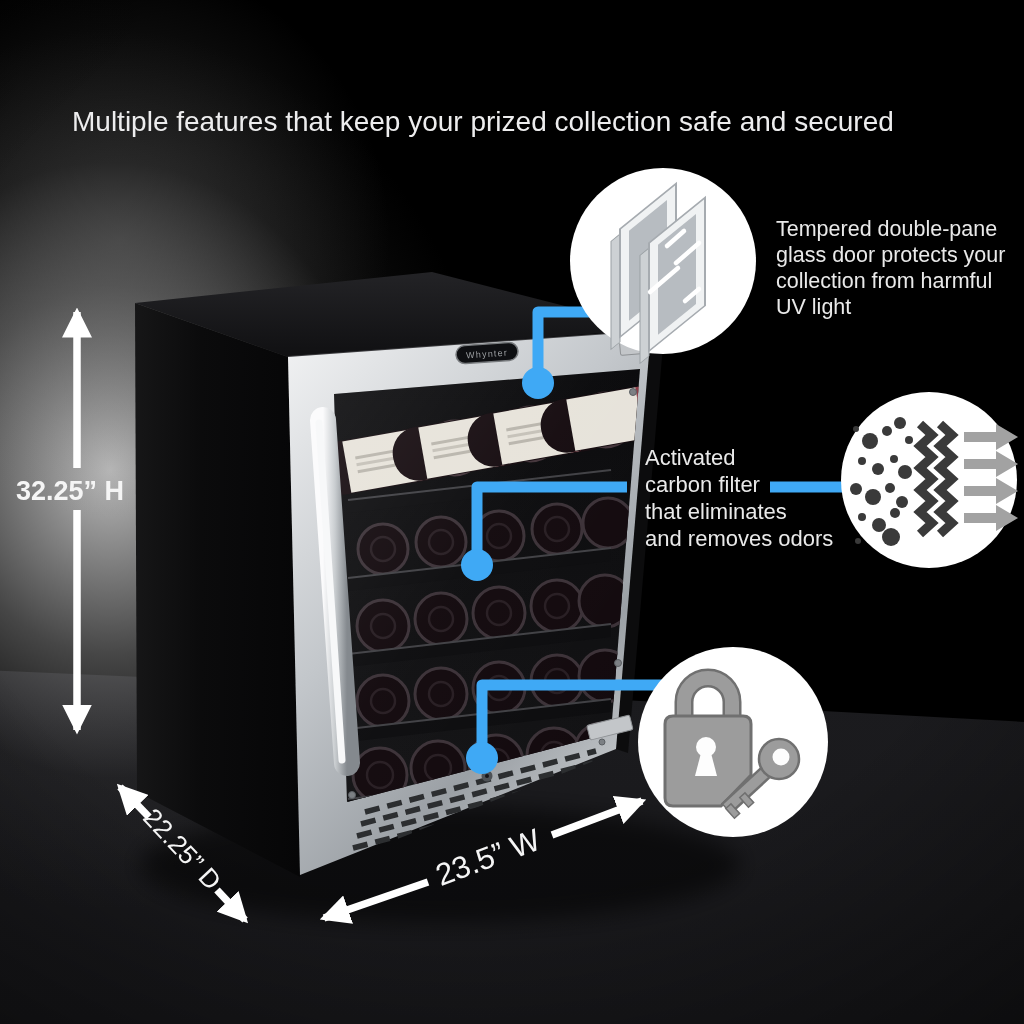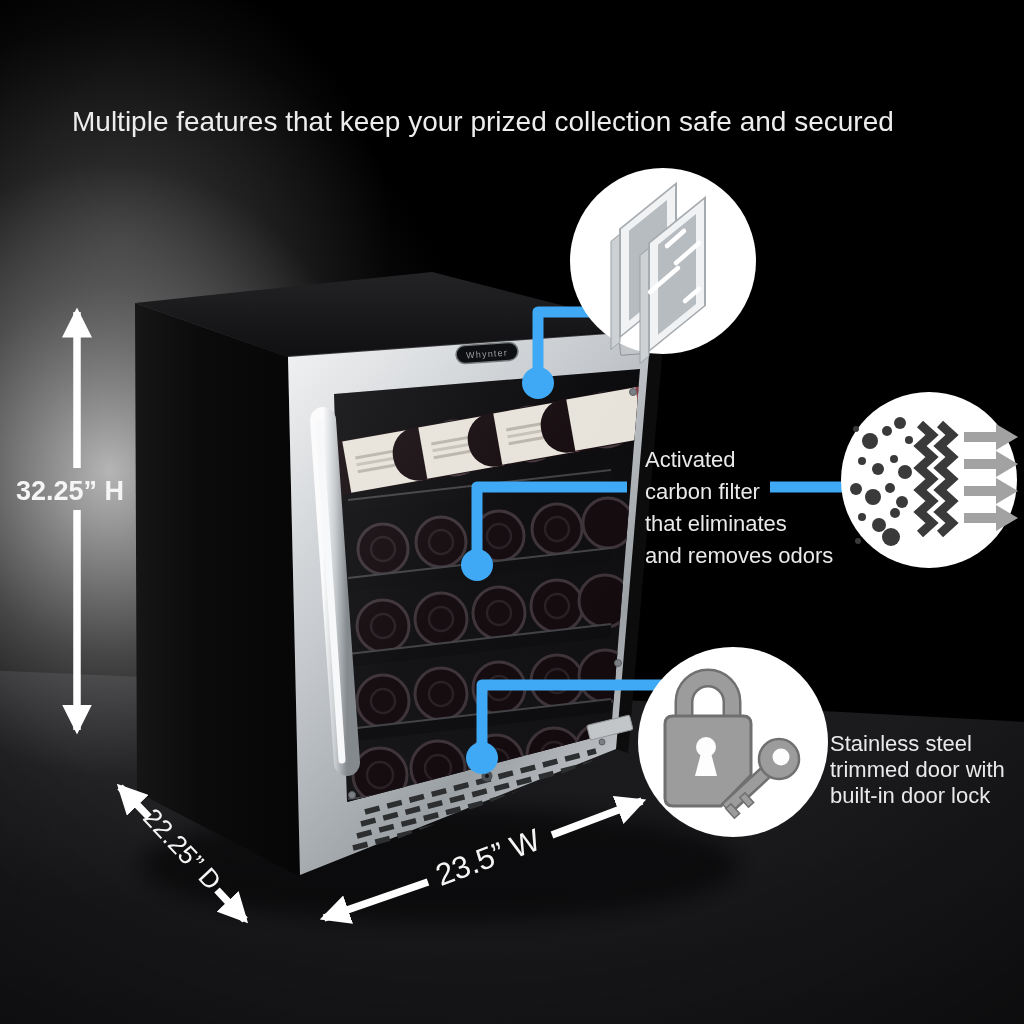--- a/index.html
+++ b/index.html
@@ -16,21 +16,21 @@
             background:radial-gradient(ellipse 92% 78% at 46% 42%,transparent 58%,rgba(0,0,0,.55) 100%);}
   .scene{position:absolute;left:0;top:0;}
   
   .c-line{stroke:var(--accent,#3FA9F5);stroke-width:11;fill:none;stroke-linejoin:round;}
   .c-dot{fill:var(--accent,#3FA9F5);}
   .dim-line{stroke:#fff;stroke-width:7.5;fill:none;}
   
   .txt{position:absolute;color:#ededee;}
   .title{left:57px;top:56px;font-size:45px;font-weight:bold;color:#fff;letter-spacing:-.5px;white-space:nowrap;}
   .subtitle{left:58px;top:106px;font-size:28px;color:#ededee;white-space:nowrap;margin-left:14px;}
-  .feature-text{white-space:pre-line;line-height:32px;font-size:22px;color:#e9e9e9;}
+  .feature-text{white-space:pre-line;line-height:27px;font-size:22px;color:#e9e9e9;}
   .f1{left:776px;top:216px;line-height:26px;font-size:21.5px;}
   .f2{left:645px;top:444px;}
   .f3{left:830px;top:731px;line-height:26px;}
   .dim-label{font-size:27px;color:#f5f5f5;white-space:nowrap;}
   .dimH{left:16px;top:476px;font-weight:bold;}
   .dimD{left:100px;top:834px;width:164px;text-align:center;transform:rotate(47deg);font-size:26px;}
   .dimW{left:386px;top:840px;width:204px;text-align:center;transform:rotate(-20.5deg);font-size:31px;}
 </style>
 </head>
 <body>
@@ -333,24 +333,25 @@
             <circle cx="779" cy="759" r="20" fill="#9c9c9c" stroke="#707070" stroke-width="2.5"></circle>
             <circle cx="781" cy="757" r="8.5" fill="#fdfdfd"></circle>
           </g>
         </g>
       </g>
     </g>
   </svg>
 
   <div class="txt subtitle">Multiple features that keep your prized collection safe and secured</div>
 
+  <div class="txt feature-text f1">Tempered double-pane
+glass door protects your
+collection from harmful
+UV light</div>
   <div class="txt feature-text f2">Activated
 carbon filter
 that eliminates
 and removes odors</div>
-  <div class="txt feature-text f3">Stainless steel
-trimmed door with
-built-in door lock</div>
 
   <div class="txt dim-label dimH">32.25” H</div>
   <div class="txt dim-label dimD">22.25” D</div>
   <div class="txt dim-label dimW">23.5” W</div>
 </div>
 
 </body></html>

